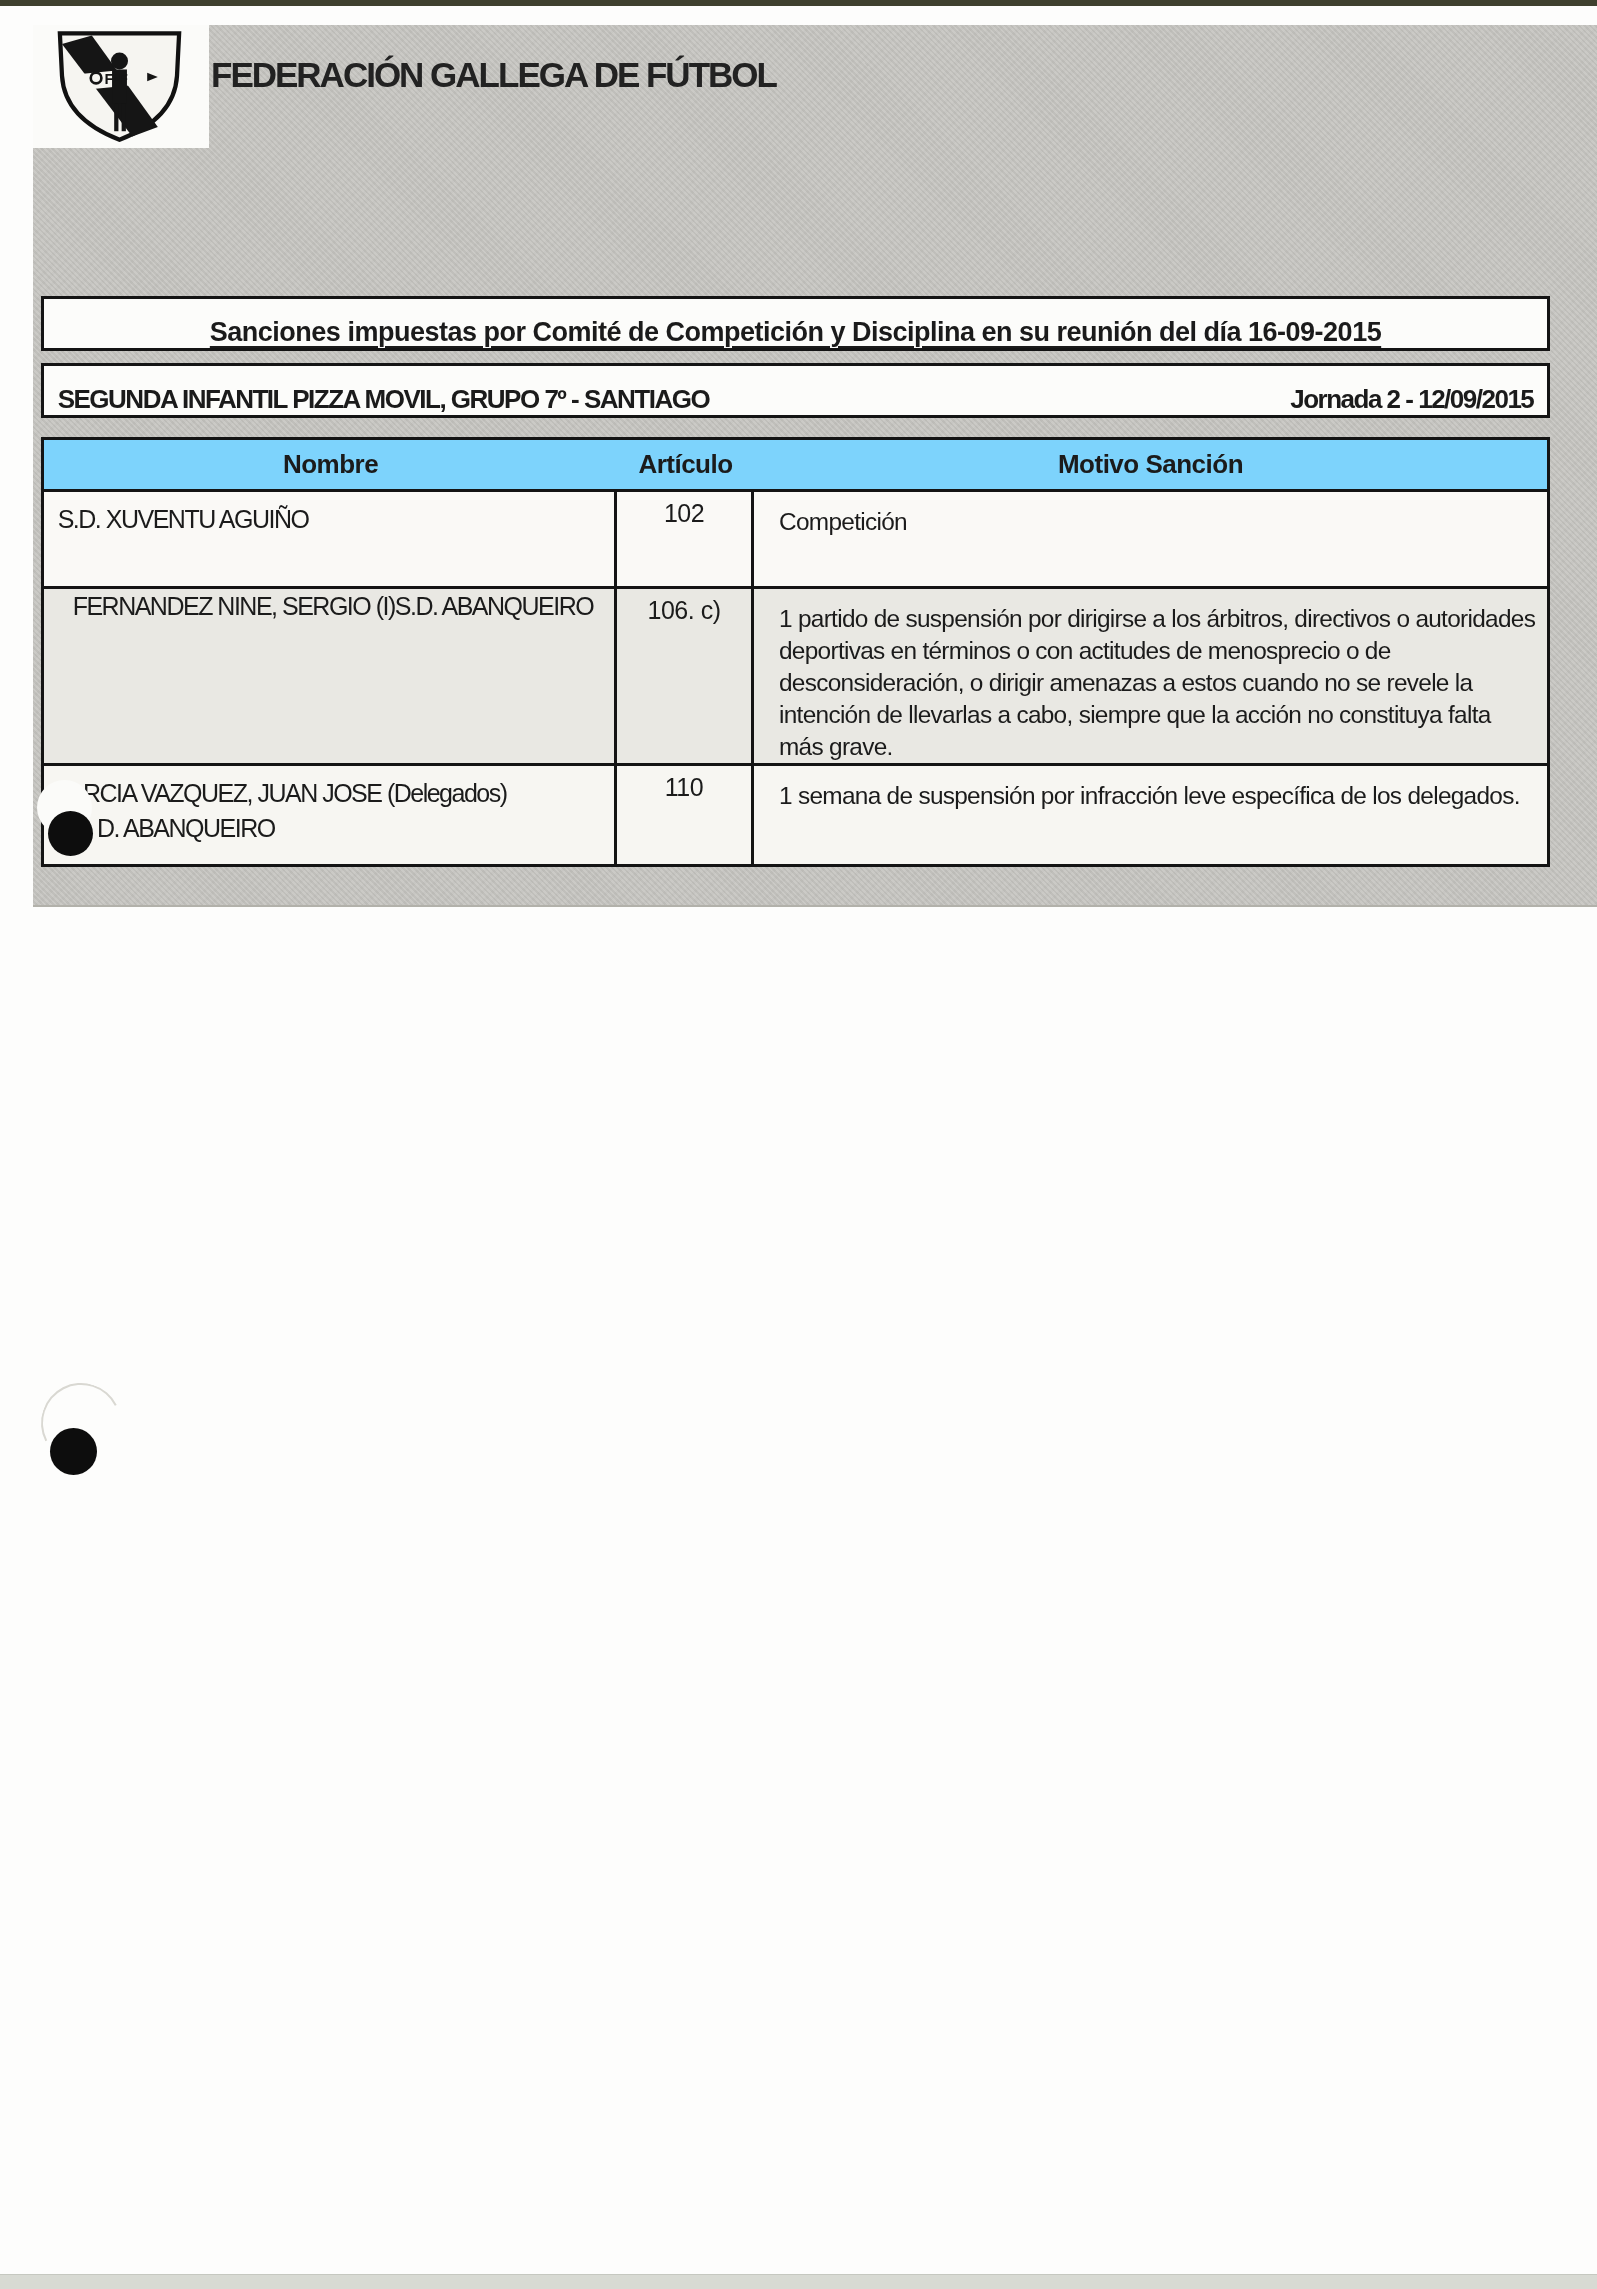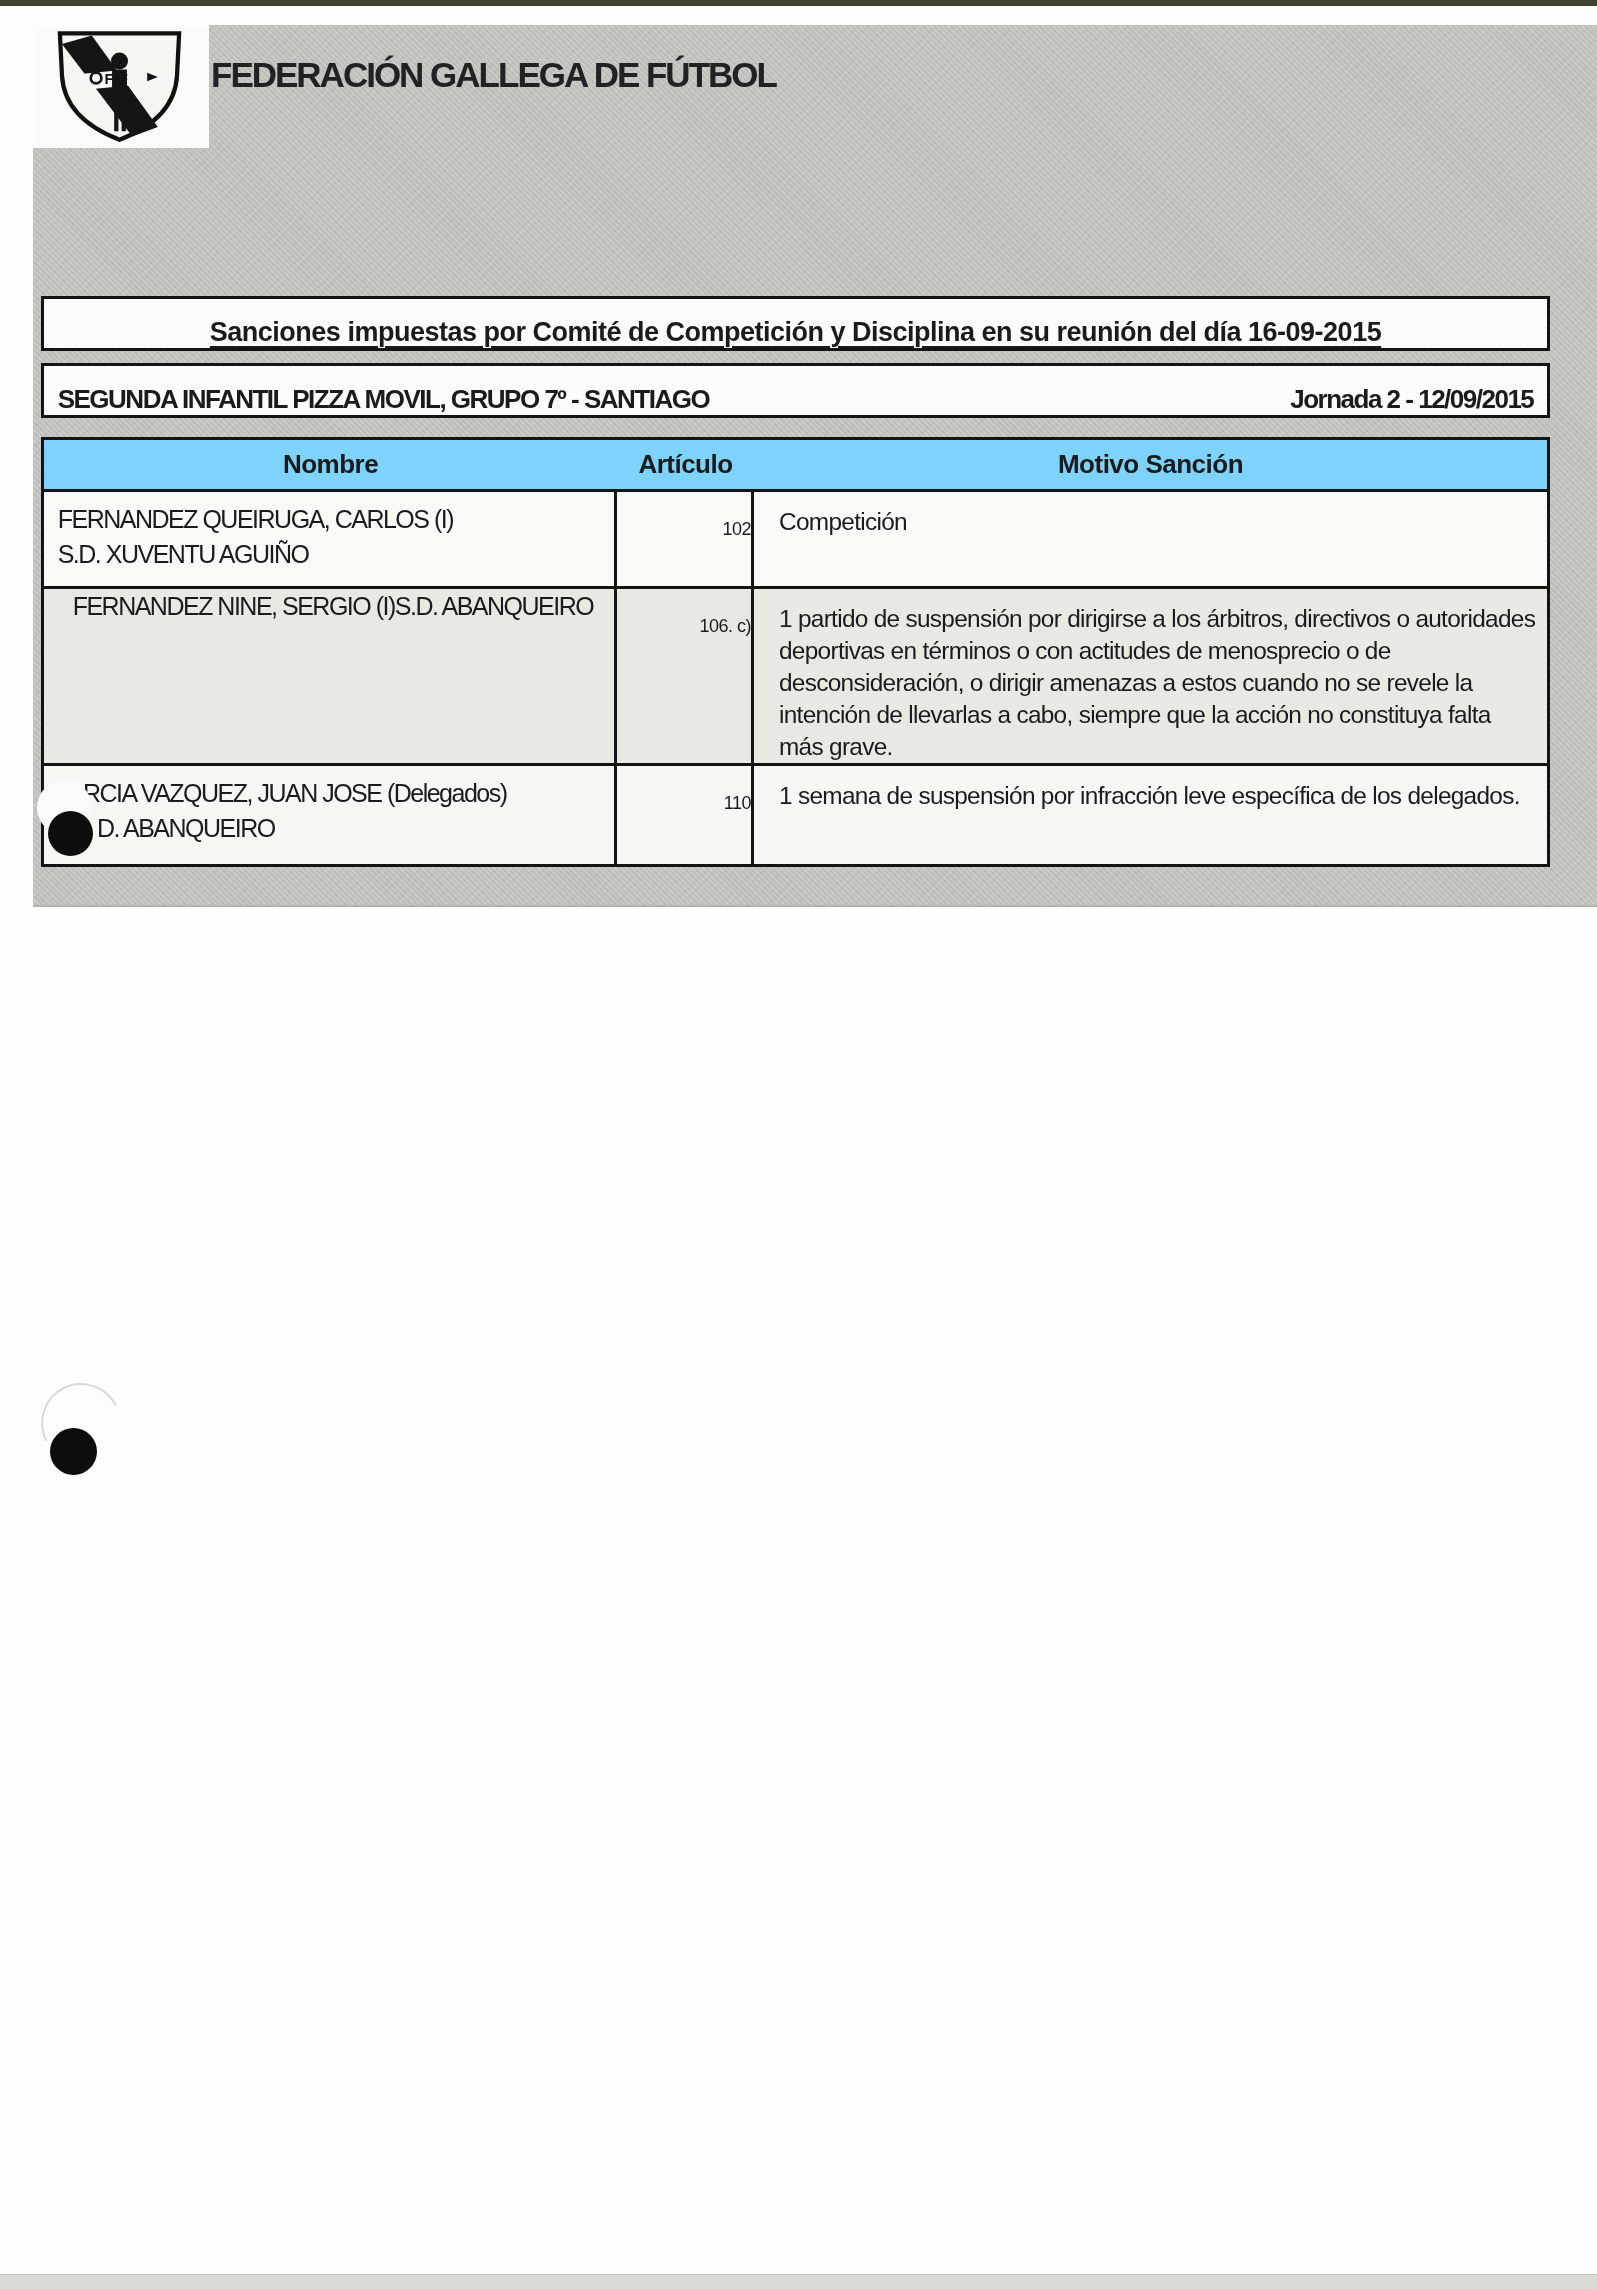--- a/index.html
+++ b/index.html
@@ -69,21 +69,21 @@
   .cell{box-sizing:border-box;}
   .name-cell,.art-cell{border-right:3.9px solid #141414;}
   .row1{height:94px;background:#faf9f6;}
   .row2{height:177px;background:#e9e8e3;}
   .row3{height:101px;background:#f7f6f2;}
   .nm{font-size:25px;letter-spacing:-1.5px;line-height:35px;white-space:nowrap;}
   .name-cell{padding:9.8px 5.9px 0 13.7px;}
   .row2 .name-cell{display:flex;flex-direction:row;justify-content:center;padding-top:0;}
   .row3 .name-cell{padding-left:5.9px;}
   .row3 .club-line{padding-left:47px;}
-  .art-cell{text-align:right;padding-top:27px;font-size:18px;letter-spacing:-0.5px;}
+  .art-cell{text-align:center;padding-top:7px;font-size:25px;letter-spacing:-0.5px;}
   .mot-cell{padding:13.7px 7.8px 0 25px;font-size:24.4px;letter-spacing:-0.7px;line-height:32px;}
 </style>
 </head>
 <body>
 
 <div class="page">
 
   <div class="top-scan-line"></div>
 
   <div class="gray-band"></div>
@@ -117,21 +117,20 @@
   <div class="sanctions">
 
     <div class="thead">
       <div class="h">Nombre</div>
       <div class="h">Artículo</div>
       <div class="h">Motivo Sanción</div>
     </div>
 
     <div class="trow row1">
       <div class="cell name-cell">
-        <div class="nm">FERNANDEZ QUEIRUGA, CARLOS (I)</div>
         <div class="nm club-line">S.D. XUVENTU AGUIÑO</div>
       </div>
       <div class="cell art-cell">102</div>
       <div class="cell mot-cell">Competición</div>
     </div>
 
     <div class="trow row2">
       <div class="cell name-cell">
         <div class="nm">FERNANDEZ NINE, SERGIO (I)</div>
         <div class="nm club-line">S.D. ABANQUEIRO</div>

